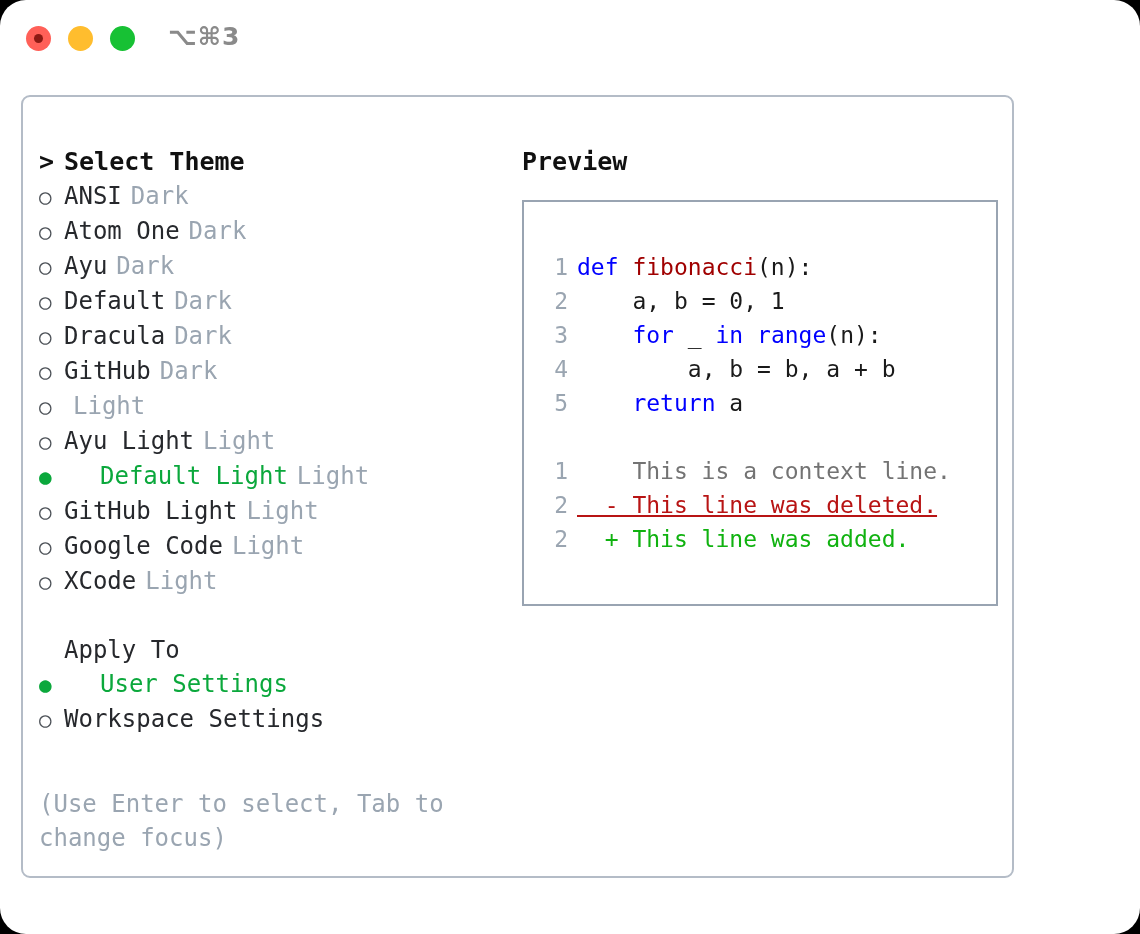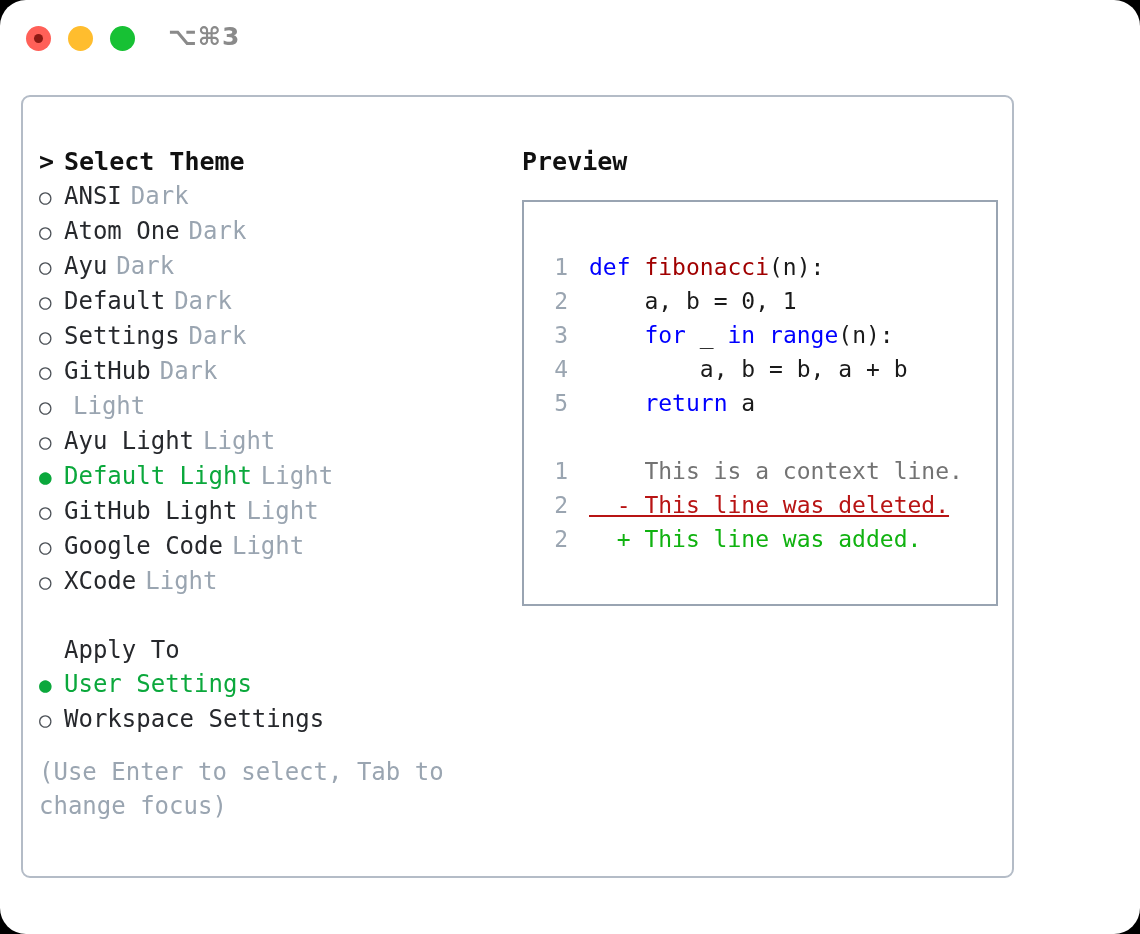--- a/index.html
+++ b/index.html
@@ -129,39 +129,39 @@
     width: 25px;
     flex: 0 0 25px;
     color: #4e5359;
     font-size: 21px;
   }
   .bullet.sel {
     color: #0ba83c;
     font-size: 21px;
   }
   .opt-label { color: #26282c; }
-  .opt-row.selected .opt-label { color: #0ba83c; }
+  .opt-row.selected .opt-label { color: #0ba83c; margin-left: 36px; }
   .opt-tag {
     color: #9aa5b1;
     padding-left: 9px;
     text-align: right;
   }
 
   .section-gap { height: 34px; }
 
   .apply-head {
     font-size: 24px;
     line-height: 34px;
     color: #26282c;
     padding-left: 25px;
     white-space: pre;
   }
 
   .hint {
-    margin-top: 18px;
+    margin-top: 50px;
     font-size: 24px;
     line-height: 34px;
     color: #9aa5b1;
     width: 410px;
   }
 
   
   .right-col {
     position: absolute;
     left: 479px;
@@ -198,21 +198,21 @@
     line-height: 34px;
     white-space: pre;
   }
   .lineno {
     color: #9aa5b1;
     width: 26px;
     flex: 0 0 26px;
     text-align: right;
     padding-right: 9px;
   }
-  .code-text { white-space: pre; margin-left: 12px; }
+  .code-text { white-space: pre; }
   .kw   { color: #0000ff; }
   .fn   { color: #a00000; }
   .plain{ color: #1a1a1a; }
   .ctx  { color: #737373; }
   .del  { color: #b81414; text-decoration: underline; }
   .add  { color: #10b210; }
   .blank-line { height: 34px; }
 </style>
 </head>
 <body>
@@ -235,21 +235,21 @@
 
         <div class="header-row">
           <span class="header-caret">&gt;</span><span>Select Theme</span>
         </div>
 
         <div id="theme-items">
             <div class="opt-row"><span class="bullet">○</span><span class="opt-label">ANSI</span><span class="opt-tag">Dark</span></div>
             <div class="opt-row"><span class="bullet">○</span><span class="opt-label">Atom One</span><span class="opt-tag">Dark</span></div>
             <div class="opt-row"><span class="bullet">○</span><span class="opt-label">Ayu</span><span class="opt-tag">Dark</span></div>
             <div class="opt-row"><span class="bullet">○</span><span class="opt-label">Default</span><span class="opt-tag">Dark</span></div>
-            <div class="opt-row"><span class="bullet">○</span><span class="opt-label">Settings</span><span class="opt-tag">Dark</span></div>
+            <div class="opt-row"><span class="bullet">○</span><span class="opt-label">Dracula</span><span class="opt-tag">Dark</span></div>
             <div class="opt-row"><span class="bullet">○</span><span class="opt-label">GitHub</span><span class="opt-tag">Dark</span></div>
             <div class="opt-row"><span class="bullet">○</span><span class="opt-tag">Light</span></div>
             <div class="opt-row"><span class="bullet">○</span><span class="opt-label">Ayu Light</span><span class="opt-tag">Light</span></div>
             <div class="opt-row selected"><span class="bullet sel">●</span><span class="opt-label">Default Light</span><span class="opt-tag">Light</span></div>
             <div class="opt-row"><span class="bullet">○</span><span class="opt-label">GitHub Light</span><span class="opt-tag">Light</span></div>
             <div class="opt-row"><span class="bullet">○</span><span class="opt-label">Google Code</span><span class="opt-tag">Light</span></div>
             <div class="opt-row"><span class="bullet">○</span><span class="opt-label">XCode</span><span class="opt-tag">Light</span></div>
           </div>
 
         <div class="section-gap"></div>

